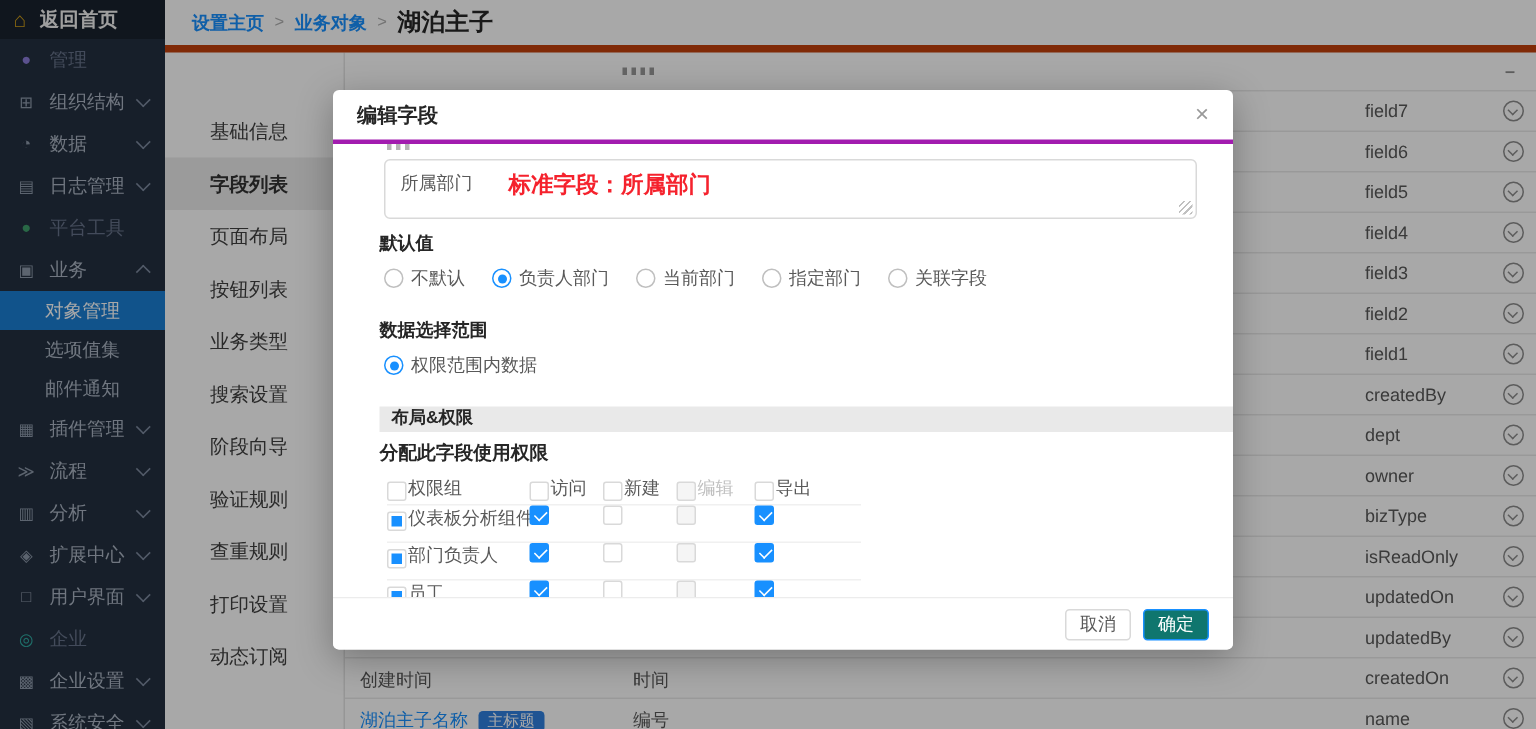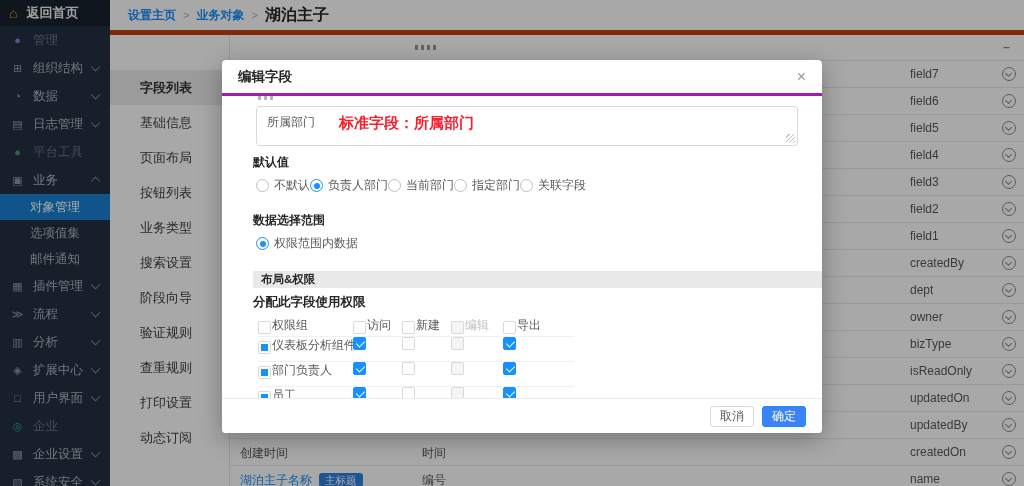--- a/index.html
+++ b/index.html
@@ -72,21 +72,21 @@
   .clipped{margin:3px 0 0 8px;height:4px;overflow:hidden;display:flex;gap:3px;}
   .clipped i{width:3px;height:4px;background:#b5b5b5;display:block;}
   .tarea{margin:6px 0 0 6px;width:520px;height:36px;border:1px solid #d9d9d9;border-radius:4px;
     position:relative;padding:7px 10px 0;box-sizing:content-box;height:31px;cursor:text;}
   .tval{font-size:12px;color:#595959;}
   .red-note{position:absolute;left:82px;top:7px;color:#f5222d;font-size:15px;font-weight:600;white-space:nowrap;}
   .tarea::after{content:"";position:absolute;right:2px;bottom:2px;width:9px;height:9px;
     background:repeating-linear-gradient(135deg,transparent 0 2px,#c0c0c0 2px 3px);}
   .lbl{margin:8px 0 0 3px;font-size:12px;font-weight:bold;color:#262626;}
   .lbl.mt{margin-top:18px;}
-  .radios{margin:6px 0 0 6px;display:flex;align-items:center;}
+  .radios{margin:6px 0 0 6px;display:flex;align-items:center;gap:18px;}
   .ropt{display:flex;align-items:center;gap:5px;cursor:pointer;}
   .rdot{width:13px;height:13px;border:1px solid #bfbfbf;border-radius:50%;background:#fff;
     position:relative;box-sizing:border-box;flex:none;}
   .ropt.sel .rdot{border-color:#1890ff;}
   .ropt.sel .rdot::after{content:"";position:absolute;left:2.5px;top:2.5px;width:6px;height:6px;
     border-radius:50%;background:#1890ff;}
   .rlab{font-size:12px;color:#595959;}
   .bar{margin:19px 17px 0 3px;width:604px;height:17px;background:#e9e9e9;font-size:11.5px;
     font-weight:bold;color:#262626;line-height:17px;padding-left:8px;box-sizing:border-box;}
   .lbl2{margin:6px 0 0 3px;font-size:12.5px;font-weight:bold;color:#262626;}
@@ -102,21 +102,21 @@
   .cb.on{background:#1890ff;border-color:#1890ff;}
   .cb.on::after{content:"";position:absolute;left:3.5px;top:0.5px;width:4px;height:7px;
     border:solid #fff;border-width:0 1.8px 1.8px 0;transform:rotate(45deg);}
   .cb.ind::after{content:"";position:absolute;left:2px;top:2px;width:7px;height:7px;background:#1890ff;}
   .cb.dis{background:#f5f5f5;cursor:default;}
   .m-foot{position:absolute;left:0;right:0;bottom:0;height:34px;border-top:1px solid #ececec;
     display:flex;align-items:center;justify-content:flex-end;gap:8px;padding:0 16px;background:#fff;
     border-radius:0 0 4px 4px;}
   .btn{height:21px;padding:0 9px;font-size:12px;border-radius:3px;border:1px solid #d9d9d9;
     background:#fff;color:#595959;cursor:pointer;font-family:inherit;}
-  .btn.primary{background:#3b82f6;border-color:#1890ff;color:#fff;}
+  .btn.primary{background:#0f766e;border-color:#1890ff;color:#fff;}
 </style>
 </head>
 <body>
 
 <aside class="sidebar">
   <div class="home-row">
     <span class="home-ic">⌂</span>
     <span>返回首页</span>
   </div>
   <nav id="side-list">
@@ -203,25 +203,25 @@
   <div class="crumbs" id="crumbs">
       <span class="crumb-link">设置主页</span>
       <span class="crumb-sep">&gt;</span>
       <span class="crumb-link">业务对象</span>
       <span class="crumb-sep">&gt;</span>
       <span class="crumb-cur">湖泊主子</span>
     </div>
 </header>
 
 <nav class="subnav" id="subnav">
+    <div class="sub-item">
+      <span>基础信息</span>
+    </div>
     <div class="sub-item active">
       <span>字段列表</span>
-    </div>
-    <div class="sub-item">
-      <span>基础信息</span>
     </div>
     <div class="sub-item">
       <span>页面布局</span>
     </div>
     <div class="sub-item">
       <span>按钮列表</span>
     </div>
     <div class="sub-item">
       <span>业务类型</span>
     </div>

